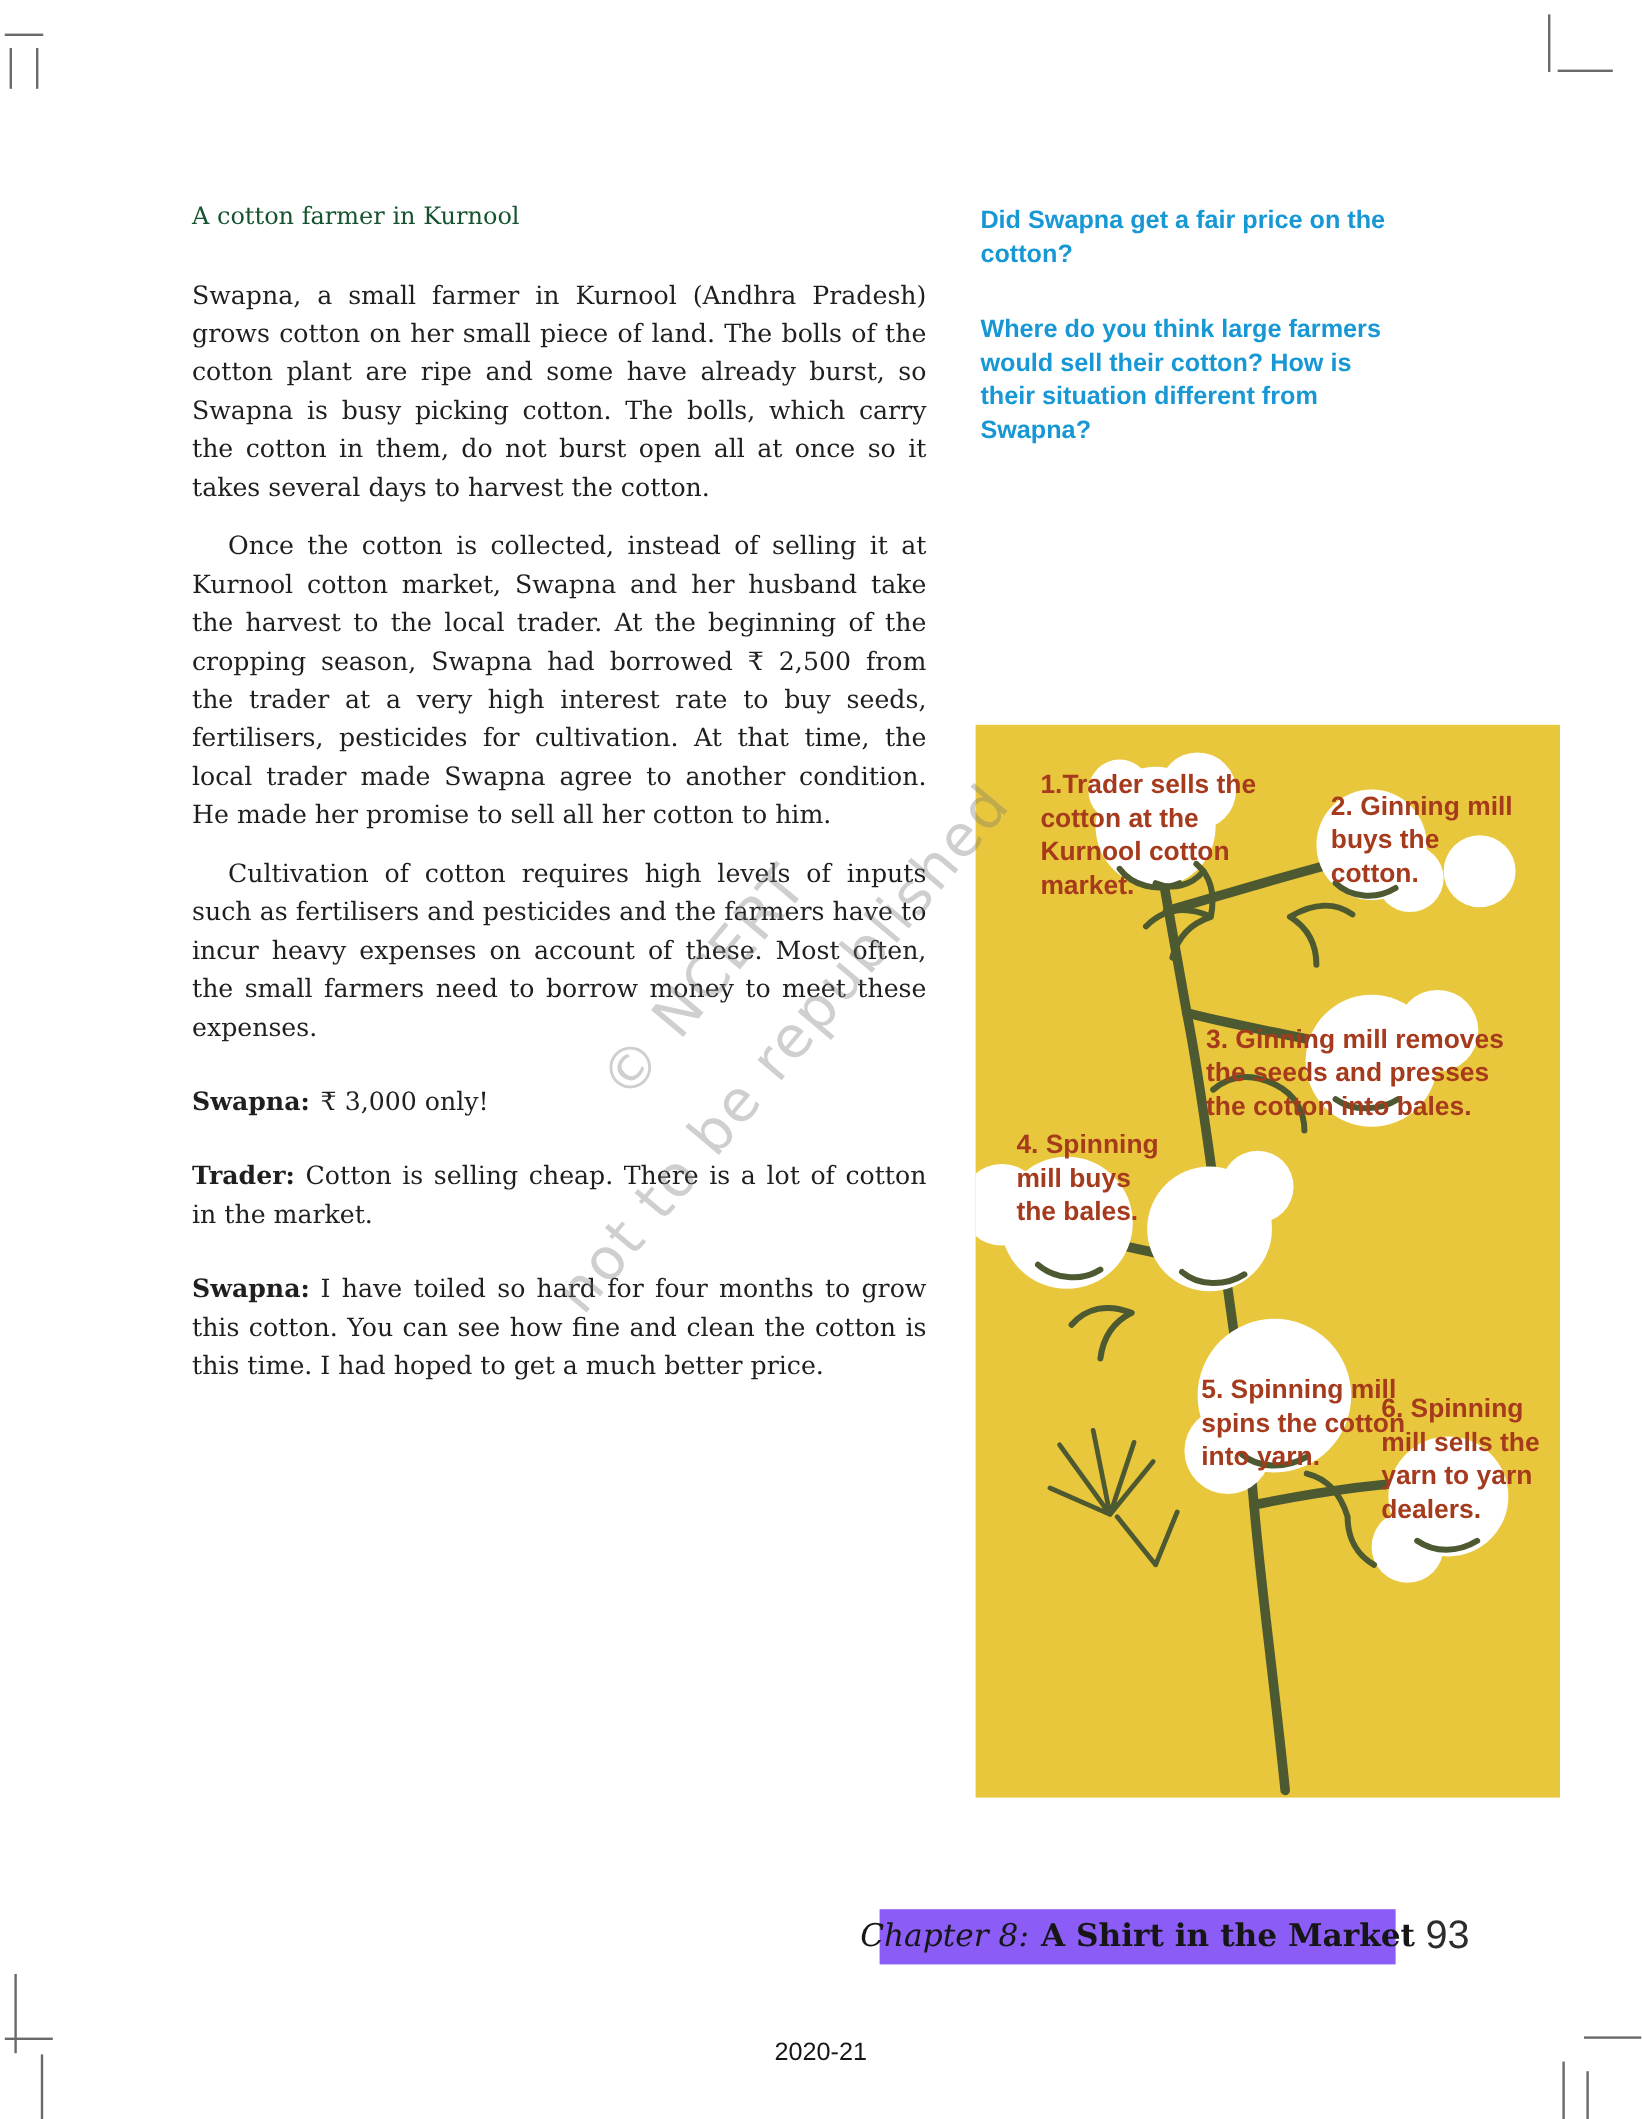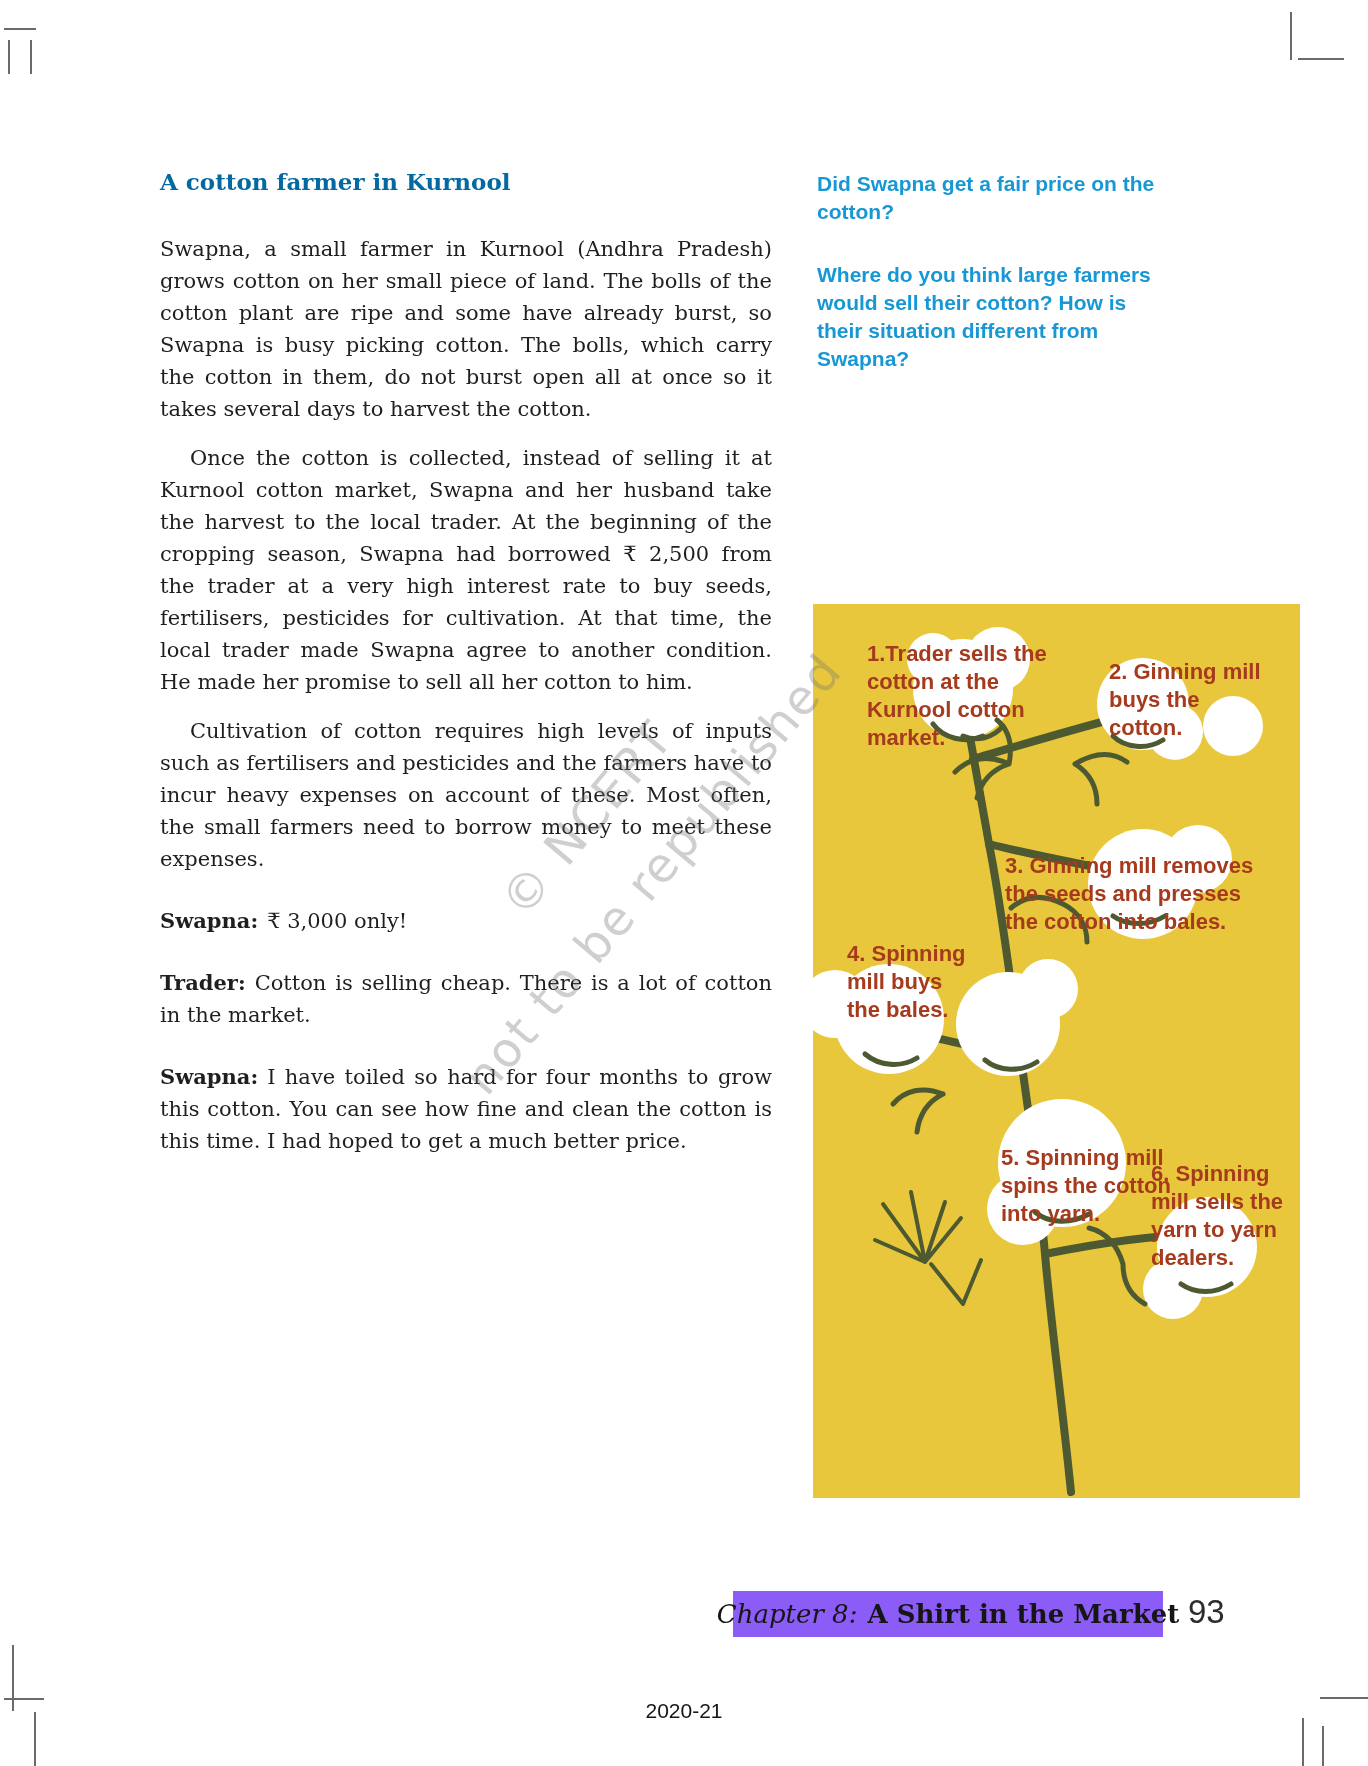--- a/index.html
+++ b/index.html
@@ -4,21 +4,21 @@
 <style>
   html,body{margin:0;padding:0;background:#ffffff;}
   .page{position:relative;width:1368px;height:1766px;background:#fff;overflow:hidden;
         font-family:"DejaVu Serif", serif;color:#1f1f1f;}
 
   
   .mark{position:absolute;background:#6a6a6a;}
 
   
   .main-col{position:absolute;left:160px;top:168px;width:612px;}
-  .heading{font-size:23px;font-weight:bold;margin:0 0 38px 0;color:#0369a1;}
+  .heading{font-size:20px;font-weight:normal;margin:0 0 38px 0;color:#14532d;}
   .main-col p{font-size:21px;line-height:32px;text-align:justify;margin:0 0 17px 0;}
   .ind{text-indent:30px;}
   .dlg{margin-top:30px !important;}
   .speaker{font-weight:bold;margin-right:9px;}
 
   
   .questions{position:absolute;left:817px;top:170px;width:350px;
              font-family:Liberation Sans, sans-serif;font-weight:bold;
              font-size:21px;line-height:28px;color:#1798d5;}
   .question{margin:0 0 35px 0;}

